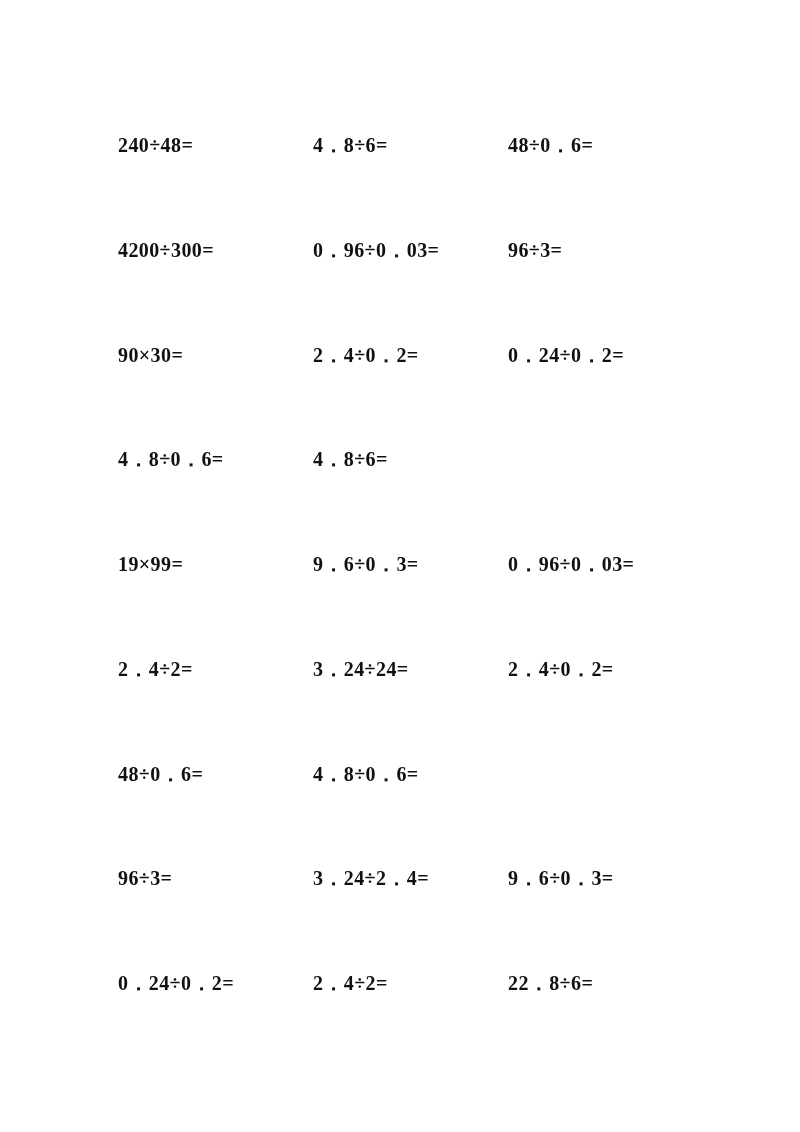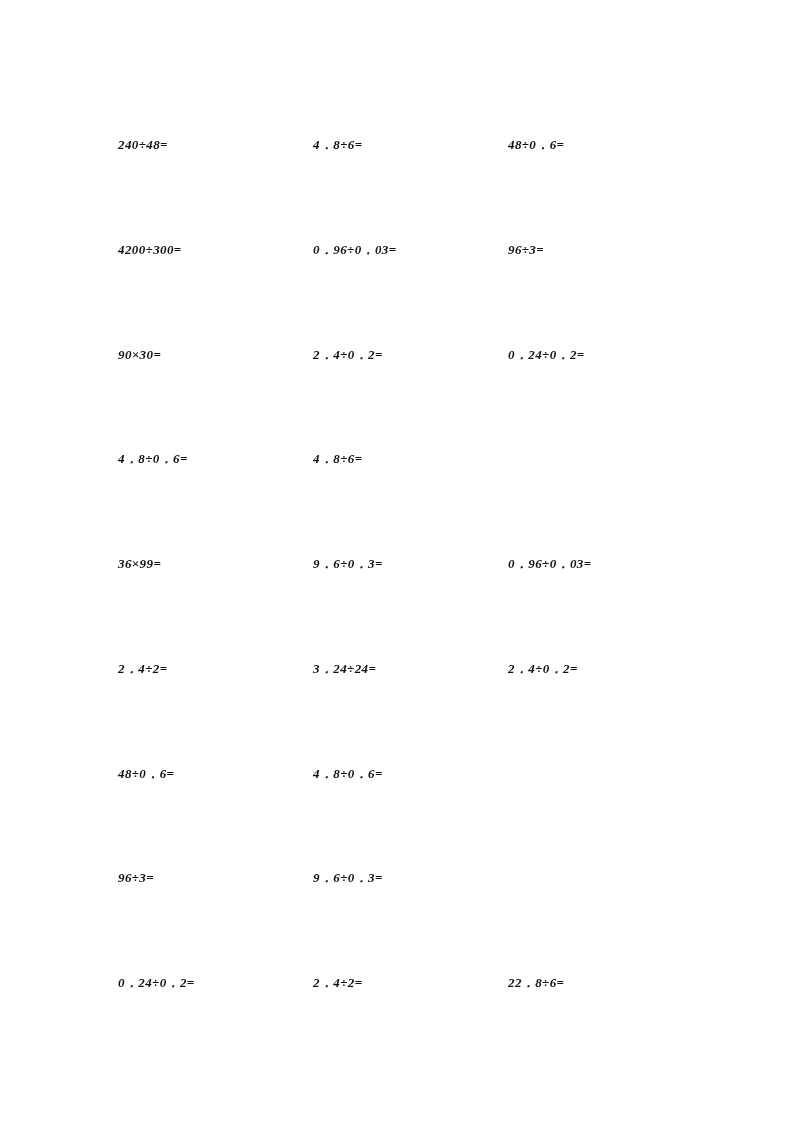--- a/index.html
+++ b/index.html
@@ -25,27 +25,26 @@
     top: 134px;
     width: 600px;
   }
   .problem-row {
     display: flex;
     height: 104.75px;
     align-items: flex-start;
   }
   .problem-cell {
     box-sizing: border-box;
-    font-size: 13px;
+    font-size: 20px;
     line-height: 22px;
     color: #111111;
     letter-spacing: 0.4px;
     font-weight: 600;
     white-space: nowrap;
-    font-style: italic;
     -webkit-font-smoothing: antialiased;
   }
   .col-1 { width: 195px; }
   .col-2 { width: 195px; }
   .col-3 { width: 210px; }
 </style>
 </head>
 <body>
 
 <div class="page">
@@ -68,38 +67,39 @@
       <div class="problem-cell col-2">2．4÷0．2=</div>
       <div class="problem-cell col-3">0．24÷0．2=</div>
     </div>
 
     <div class="problem-row">
       <div class="problem-cell col-2">4．8÷0．6=</div>
       <div class="problem-cell col-3">4．8÷6=</div>
     </div>
 
     <div class="problem-row">
-      <div class="problem-cell col-1">36×99=</div>
+      <div class="problem-cell col-1">19×99=</div>
       <div class="problem-cell col-2">9．6÷0．3=</div>
       <div class="problem-cell col-3">0．96÷0．03=</div>
     </div>
 
     <div class="problem-row">
       <div class="problem-cell col-1">2．4÷2=</div>
       <div class="problem-cell col-2">3．24÷24=</div>
       <div class="problem-cell col-3">2．4÷0．2=</div>
     </div>
 
     <div class="problem-row">
       <div class="problem-cell col-1">48÷0．6=</div>
       <div class="problem-cell col-3">4．8÷0．6=</div>
     </div>
 
     <div class="problem-row">
       <div class="problem-cell col-1">96÷3=</div>
+      <div class="problem-cell col-2">3．24÷2．4=</div>
       <div class="problem-cell col-3">9．6÷0．3=</div>
     </div>
 
     <div class="problem-row">
       <div class="problem-cell col-1">0．24÷0．2=</div>
       <div class="problem-cell col-2">2．4÷2=</div>
       <div class="problem-cell col-3">22．8÷6=</div>
     </div>
 
   </div>

